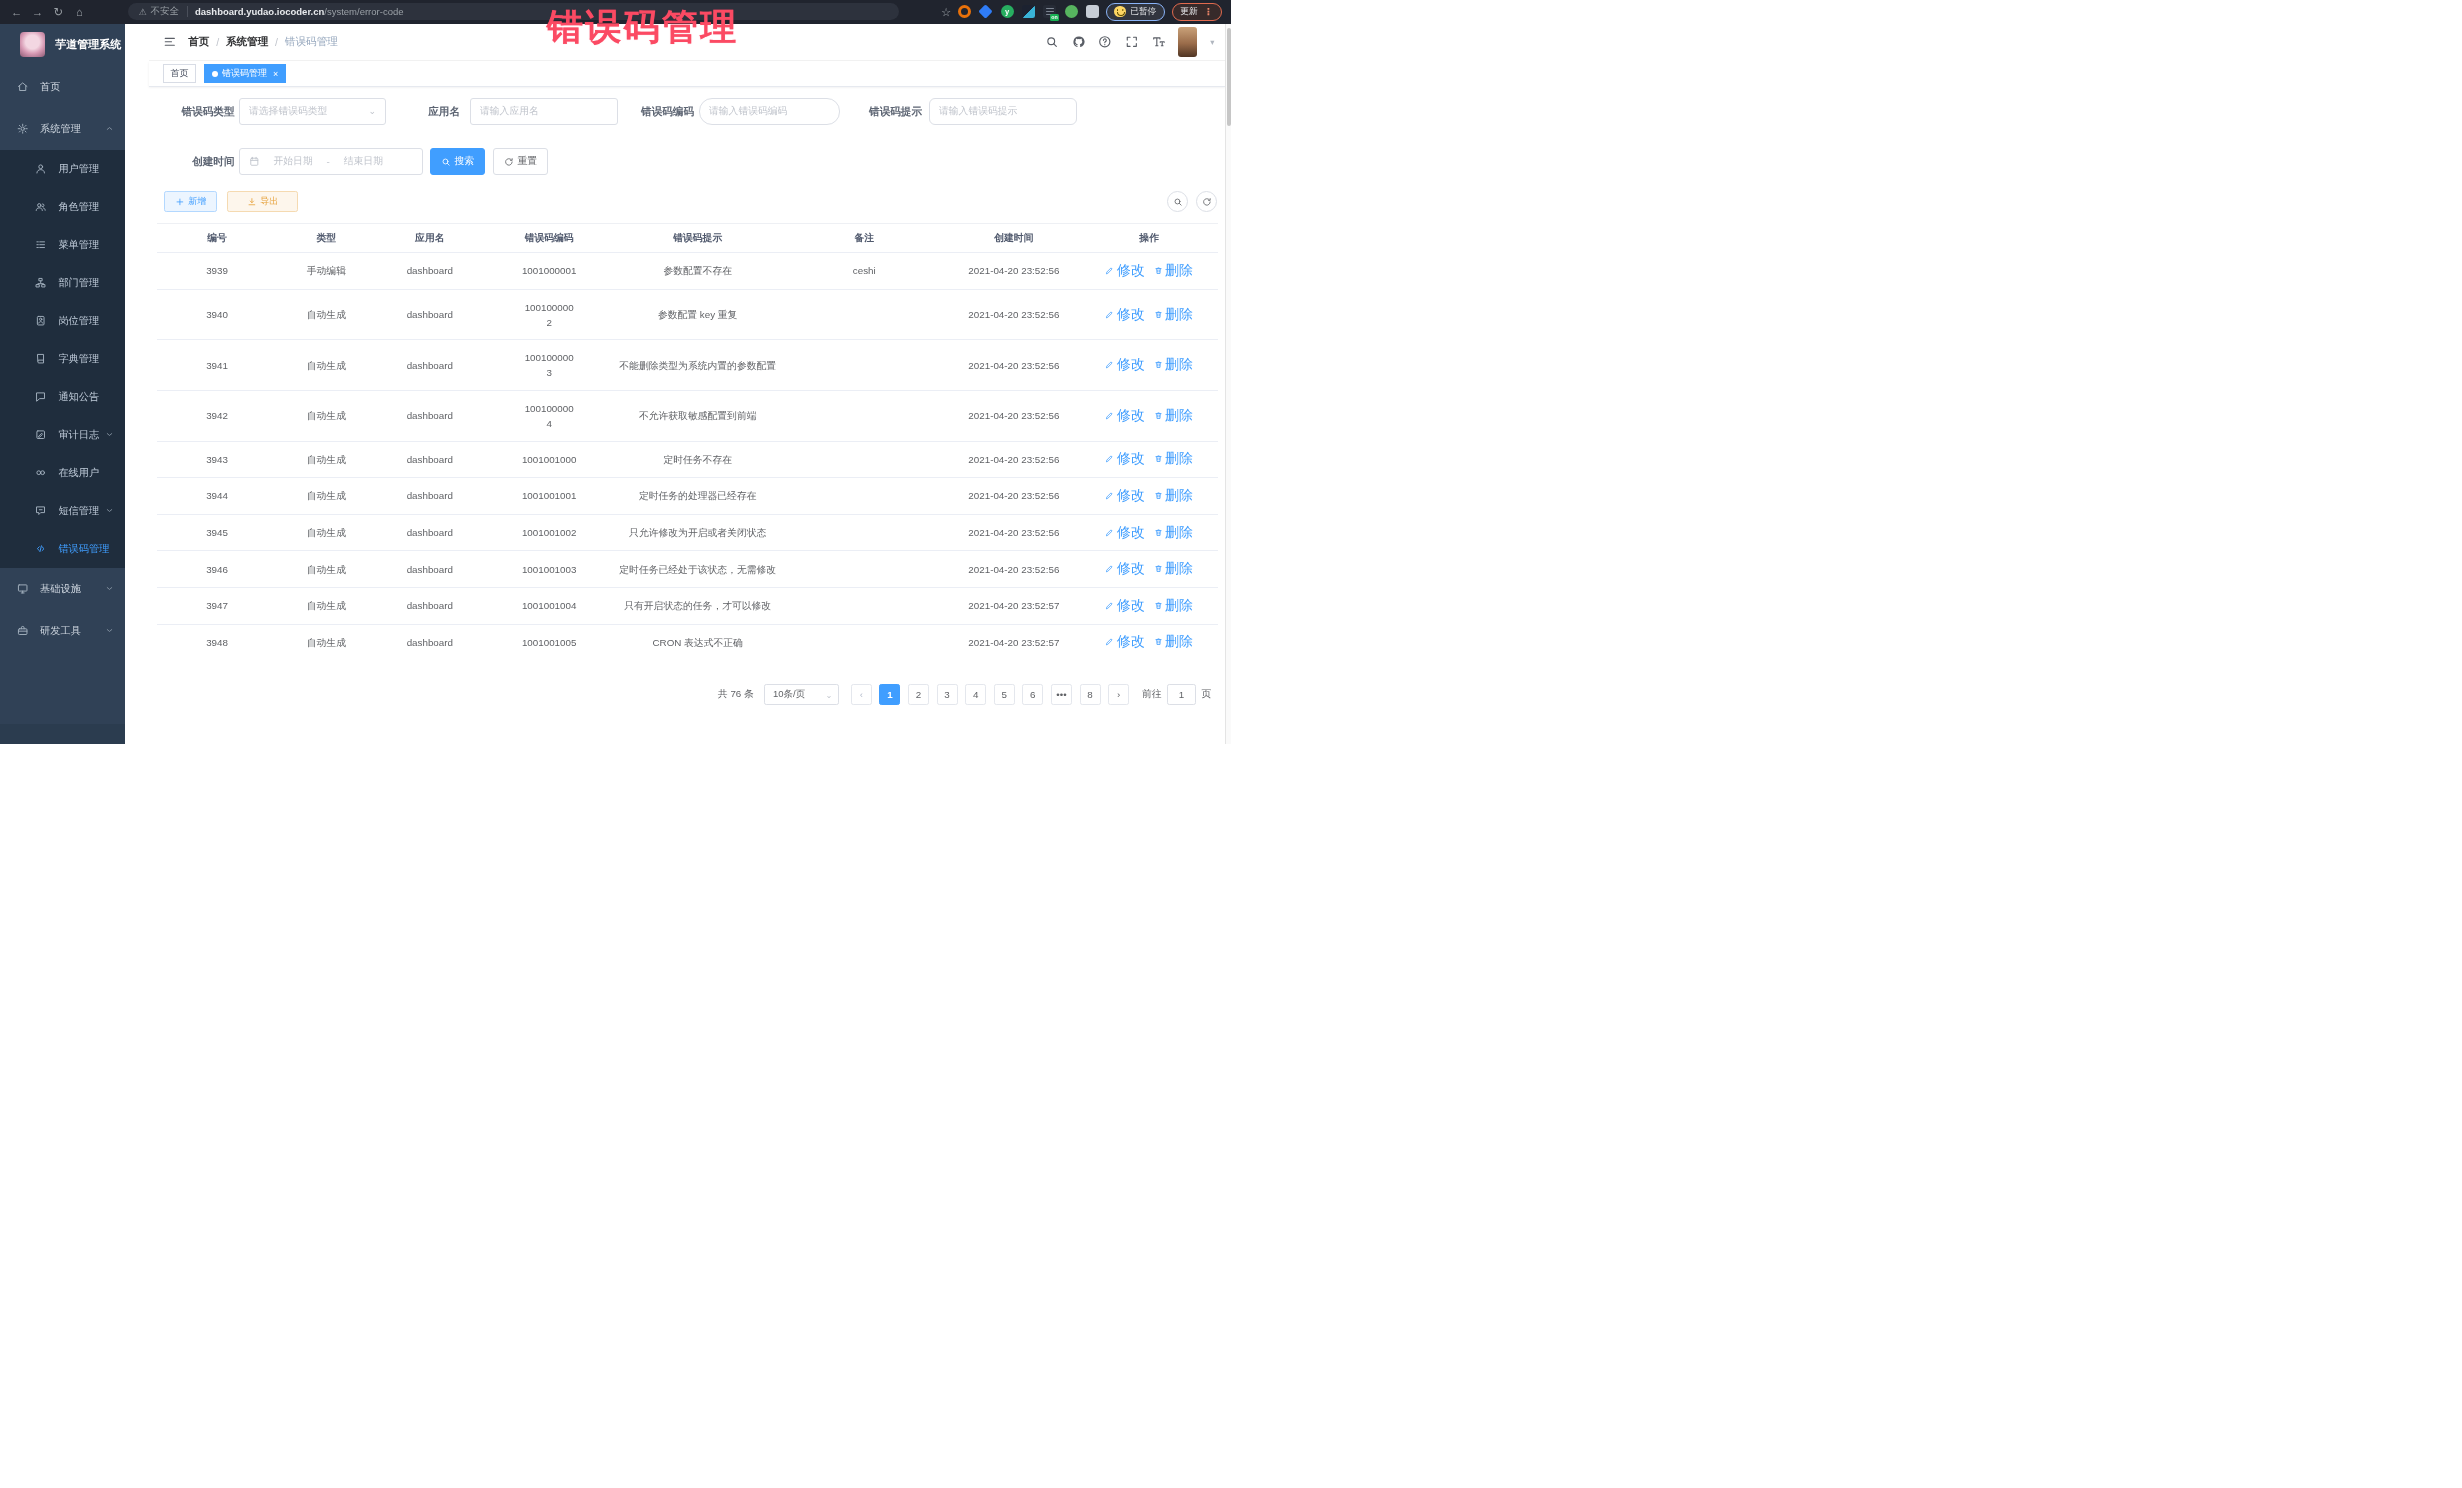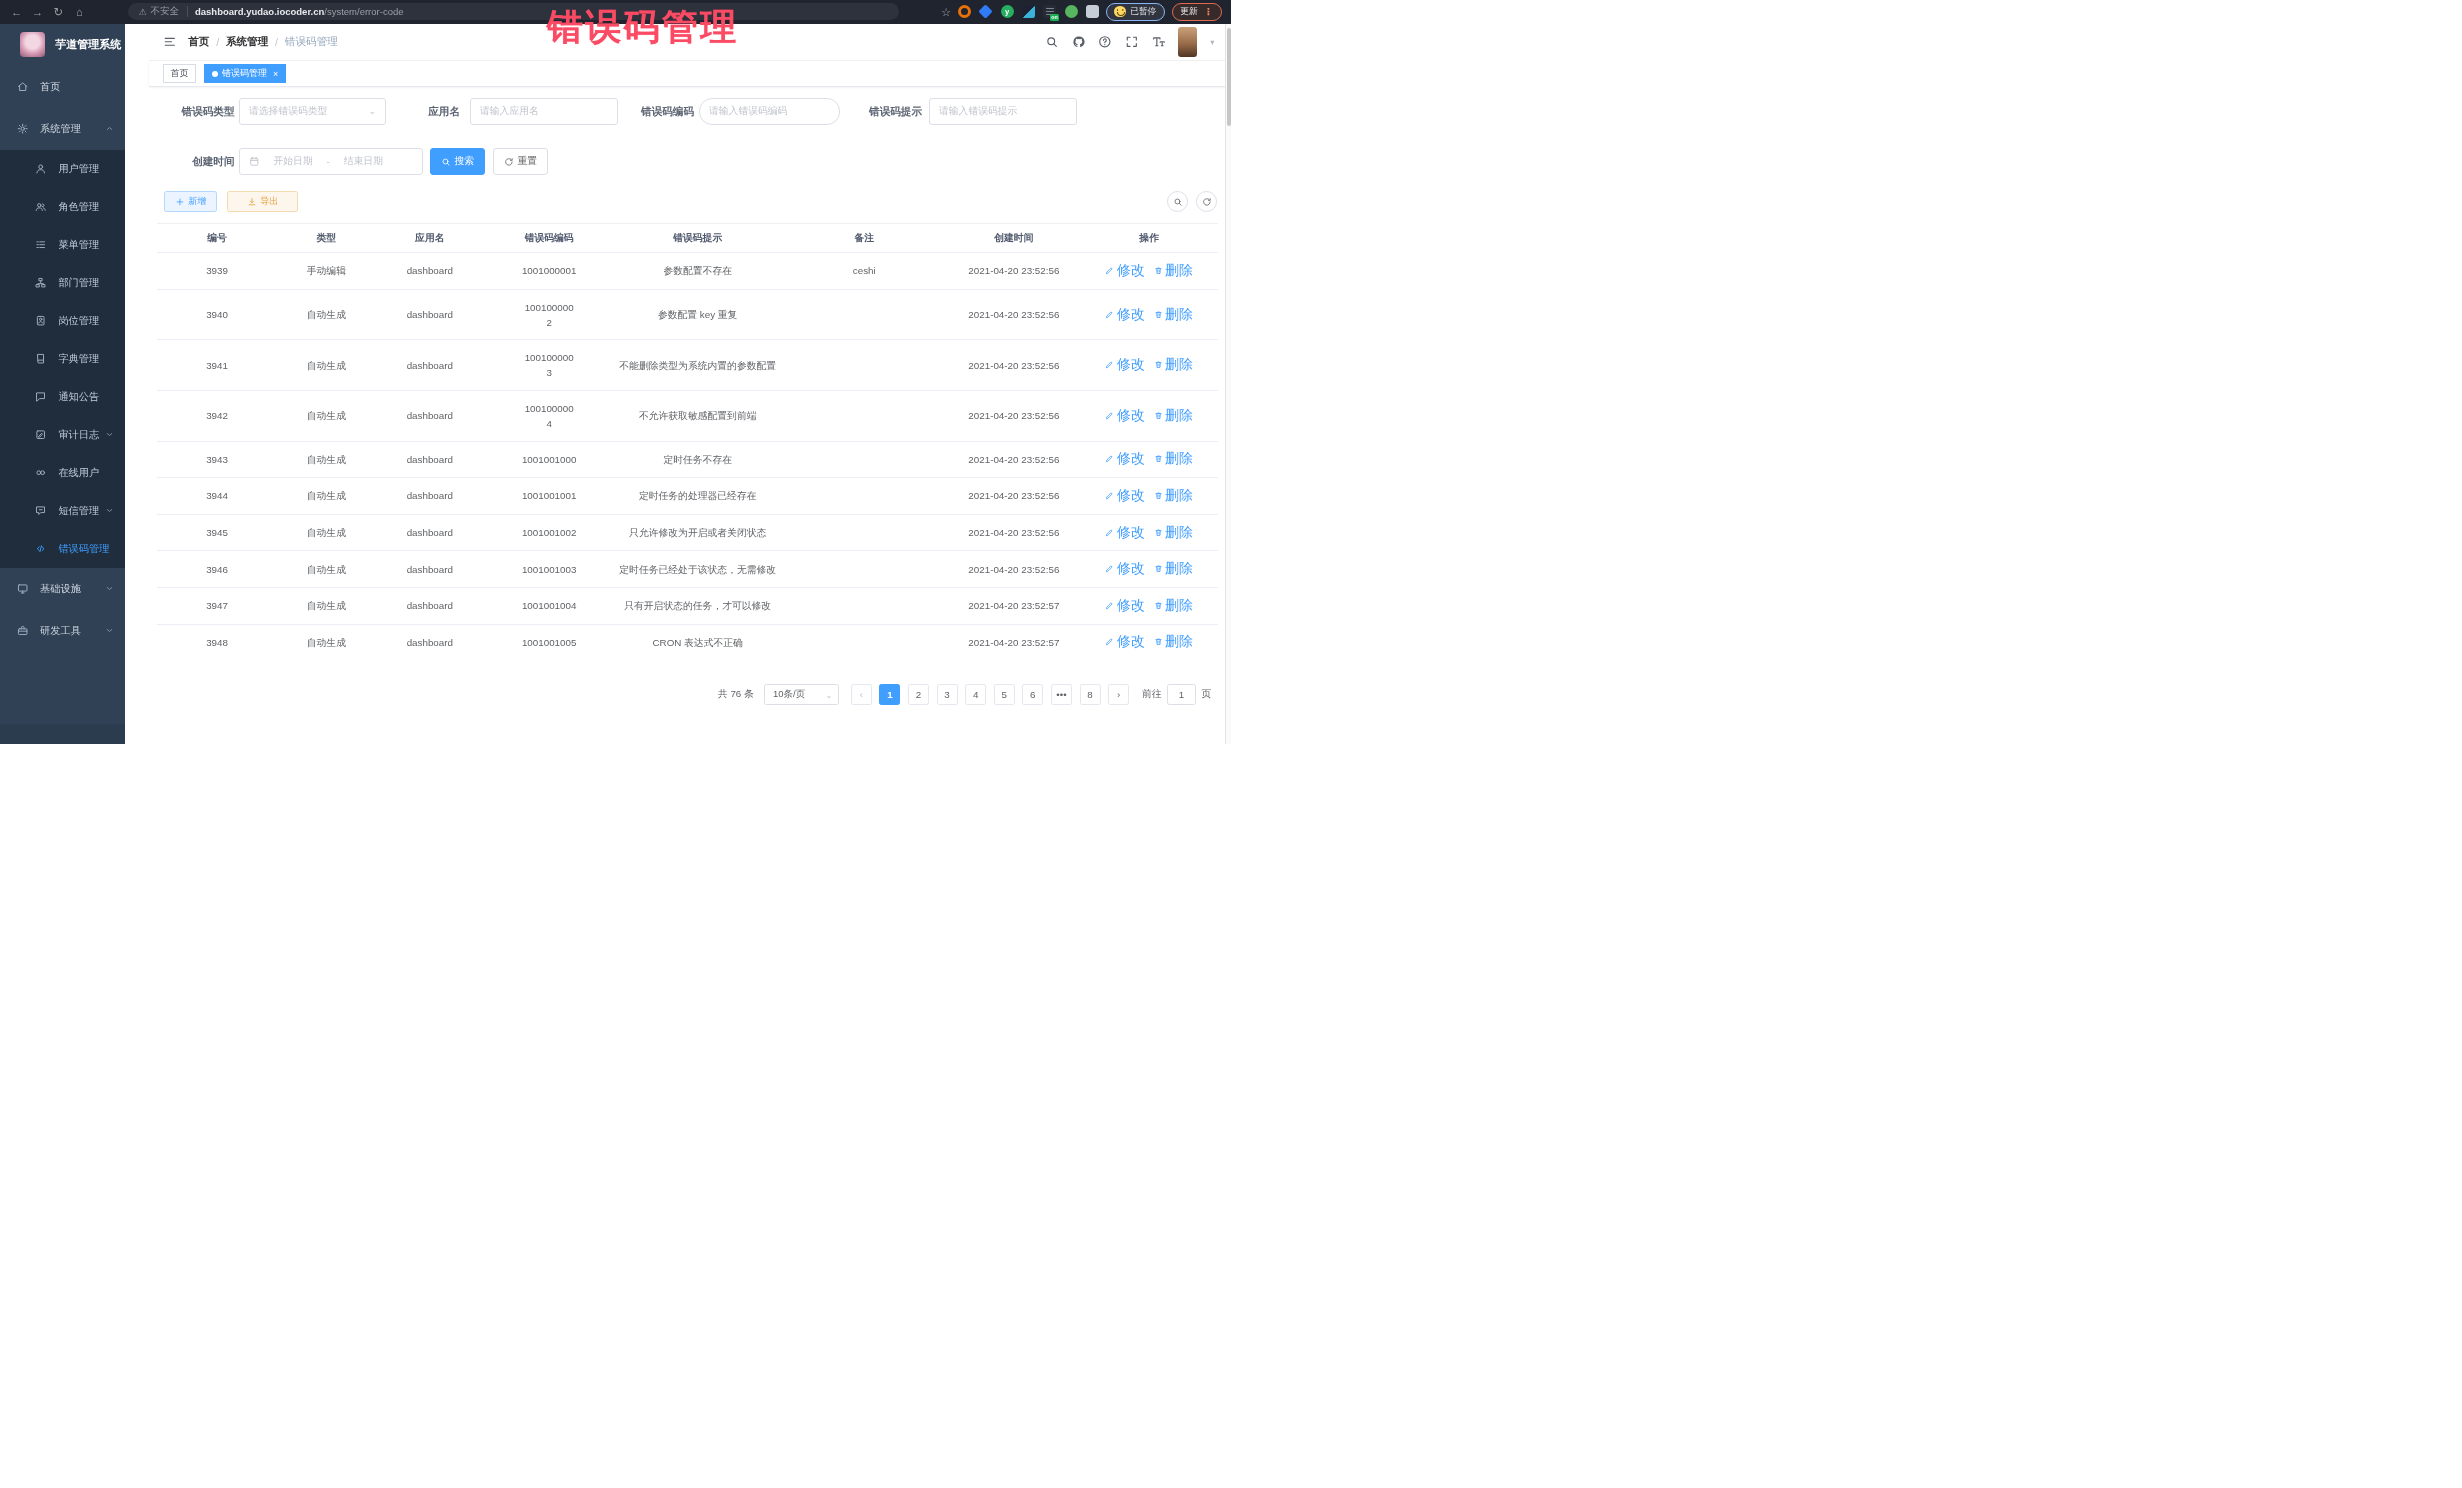--- a/index.html
+++ b/index.html
@@ -432,21 +432,21 @@
     </span>
     <span class="f-label" style="left:258px;width:53px;">应用名</span>
     <span class="f-input" style="left:321px;width:148px;">
       <span class="ph">请输入应用名</span>
     </span>
     <span class="f-label" style="left:477px;width:68px;">错误码编码</span>
     <span class="f-input" style="left:550px;width:141px;border-radius:13px;">
       <span class="ph">请输入错误码编码</span>
     </span>
     <span class="f-label" style="left:705px;width:68px;">错误码提示</span>
-    <span class="f-input" style="left:780px;width:148px;">
+    <span class="f-input" style="left:780px;width:148px;border-radius:6px;">
       <span class="ph">请输入错误码提示</span>
     </span>
   </div>
 
   <div class="row2">
     <span class="f-label" style="left:26.5px;width:59px;">创建时间</span>
     <span class="f-input datebox" style="left:90px;width:184px;">
       <span class="ic">
         <svg viewBox="0 0 24 24">
             <rect x="4" y="5" width="16" height="16" rx="2"></rect>

